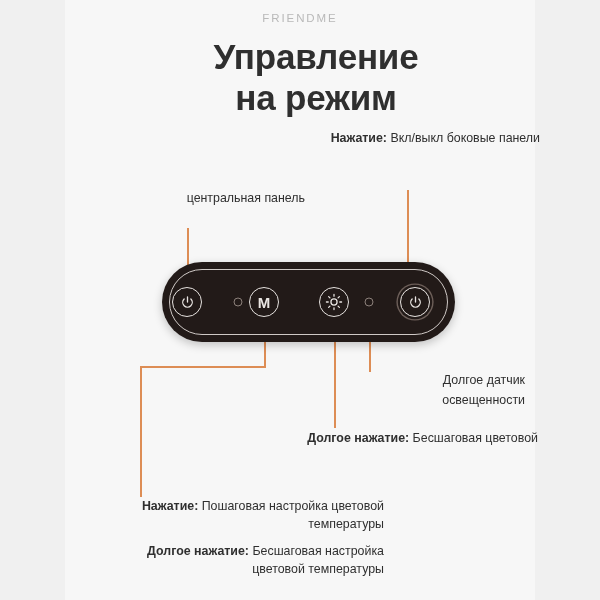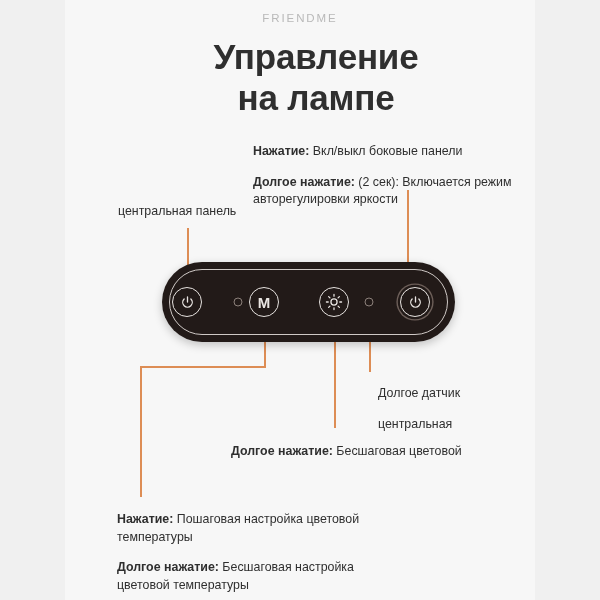--- a/index.html
+++ b/index.html
@@ -60,21 +60,21 @@
   
   .annot {
     position: absolute;
     color: #2f2f2f;
     font-size: 12.4px;
     line-height: 1.42;
   }
   .annot b {
     font-weight: 700;
   }
-  .annot .para { margin: 13px; }
+  .annot .para { margin: 0; text-align: right; }
   .annot .para + .para { margin-top: 2px; }
 
   #annot-top   { left: 240px; top: 130px; width: 300px; }
   #annot-left  { left: 105px; top: 190px; width: 200px; }
   #annot-sensor{ left: 365px; top: 372px; width: 160px; }
   #annot-bright{ left: 218px; top: 430px; width: 320px; }
   #annot-temp  { left: 104px; top: 498px; width: 280px; }
   #annot-temp .para + .para { margin-top: 10px; }
   #annot-top .para + .para { margin-top: 4px; }
 
@@ -151,39 +151,36 @@
 <body>
 
 <div id="page">
 
   <div id="panel"></div>
 
   <div id="brand">FRIENDME</div>
 
   <div id="title">
     <span class="line">Управление</span>
-    <span class="line">на лампе</span>
+    <span class="line">на режим</span>
   </div>
 
   <div class="annot" id="annot-top">
     <p class="para">
       <b>Нажатие:</b><span> Вкл/выкл боковые панели</span>
-    </p>
-    <p class="para">
-      <b>Долгое нажатие:</b><span> (2 сек): Включается режим авторегулировки яркости</span>
     </p>
   </div>
 
   <div class="annot" id="annot-left">
     <p class="para">центральная панель</p>
   </div>
 
   <div class="annot" id="annot-sensor">
     <p class="para">Долгое датчик</p>
-    <p class="para">центральная</p>
+    <p class="para">освещенности</p>
   </div>
 
   <div class="annot" id="annot-bright">
     <p class="para">
       <b>Долгое нажатие:</b><span> Бесшаговая цветовой</span>
     </p>
   </div>
 
   <div class="annot" id="annot-temp">
     <p class="para">

